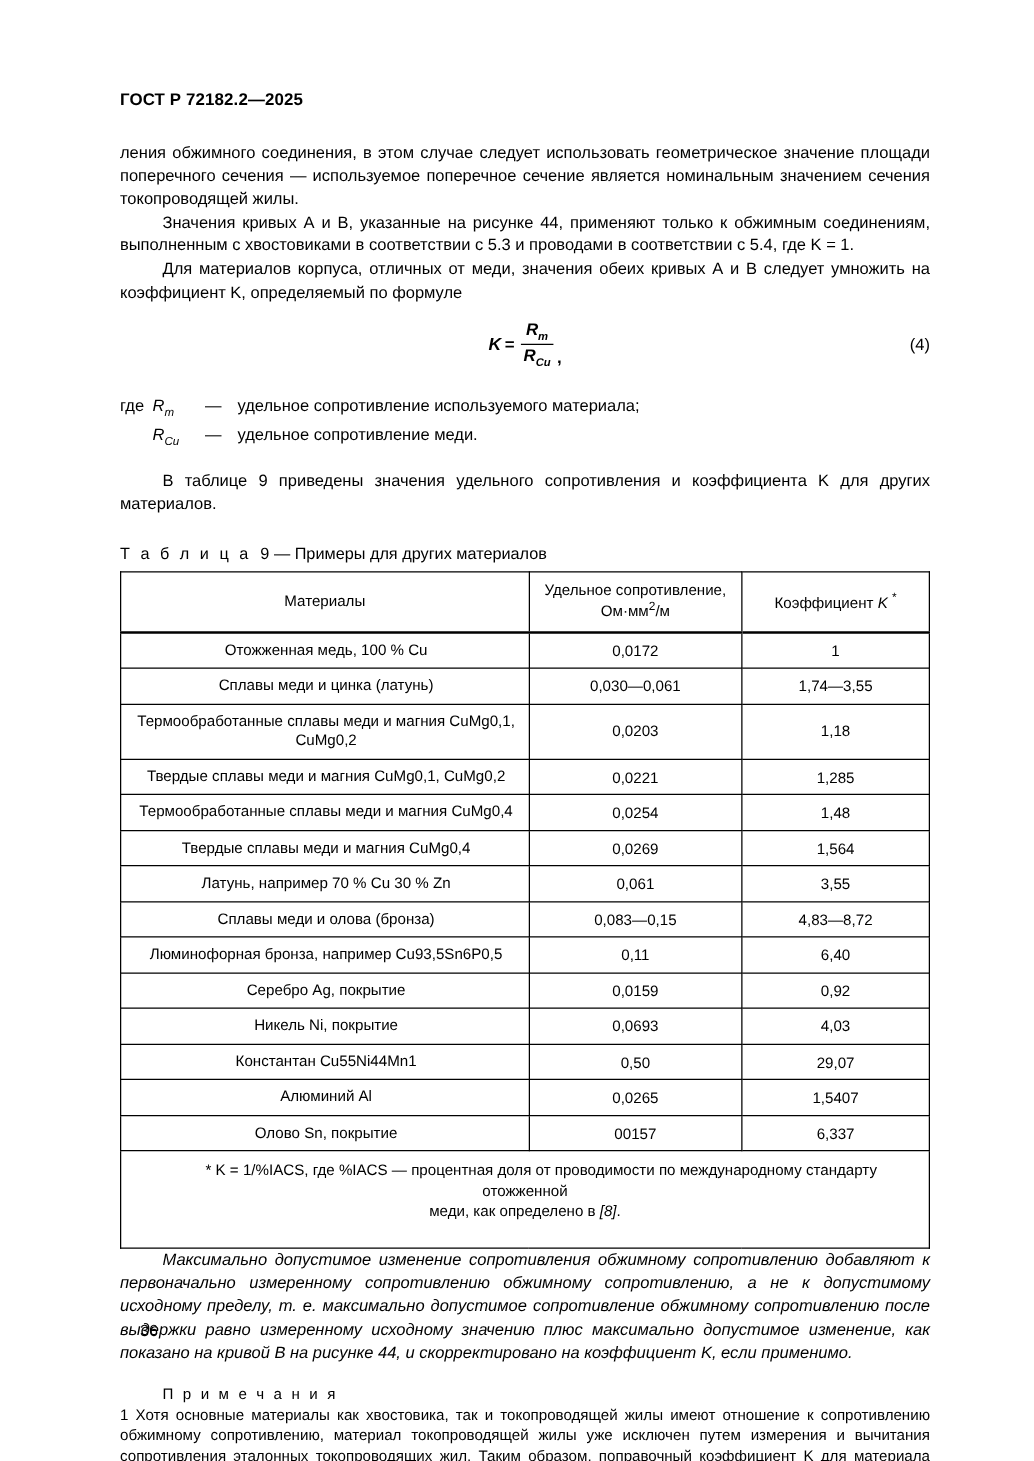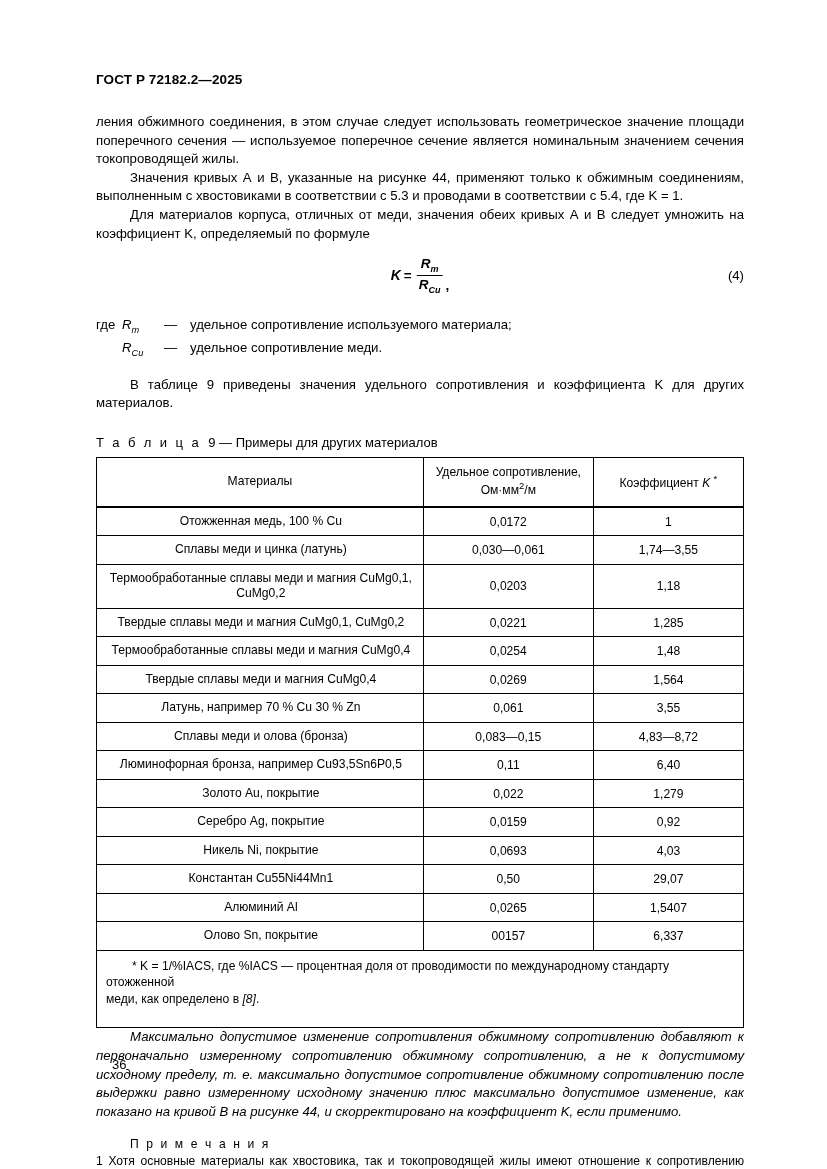--- a/index.html
+++ b/index.html
@@ -156,21 +156,21 @@
   table.data td.mat {
     text-align: center;
     padding: 6px 7px 6px 9px;
     line-height: 15.5px;
   }
   table.data td.num {
     text-align: center;
     padding: 6px 4px 6px 4px;
   }
   table.data td.note {
-    text-align: left;
+    text-align: center;
     padding: 7px 9px 20px 9px;
     line-height: 16.5px;
     font-size: 12.1px;
   }
   table.data td.note .starline {
     text-indent: 26px;
     display: block;
   }
   .col-mat { width: 50.5%; }
   .col-res { width: 26.3%; }
@@ -309,25 +309,20 @@
           <td class="mat">Сплавы меди и олова (бронза)</td>
           <td class="num">0,083—0,15</td>
           <td class="num">4,83—8,72</td>
         </tr>
         <tr>
           <td class="mat">Люминофорная бронза, например Cu93,5Sn6P0,5</td>
           <td class="num">0,11</td>
           <td class="num">6,40</td>
         </tr>
         <tr>
-          <td class="mat">Золото Au, покрытие</td>
-          <td class="num">0,022</td>
-          <td class="num">1,279</td>
-        </tr>
-        <tr>
           <td class="mat">Серебро Ag, покрытие</td>
           <td class="num">0,0159</td>
           <td class="num">0,92</td>
         </tr>
         <tr>
           <td class="mat">Никель Ni, покрытие</td>
           <td class="num">0,0693</td>
           <td class="num">4,03</td>
         </tr>
         <tr>

